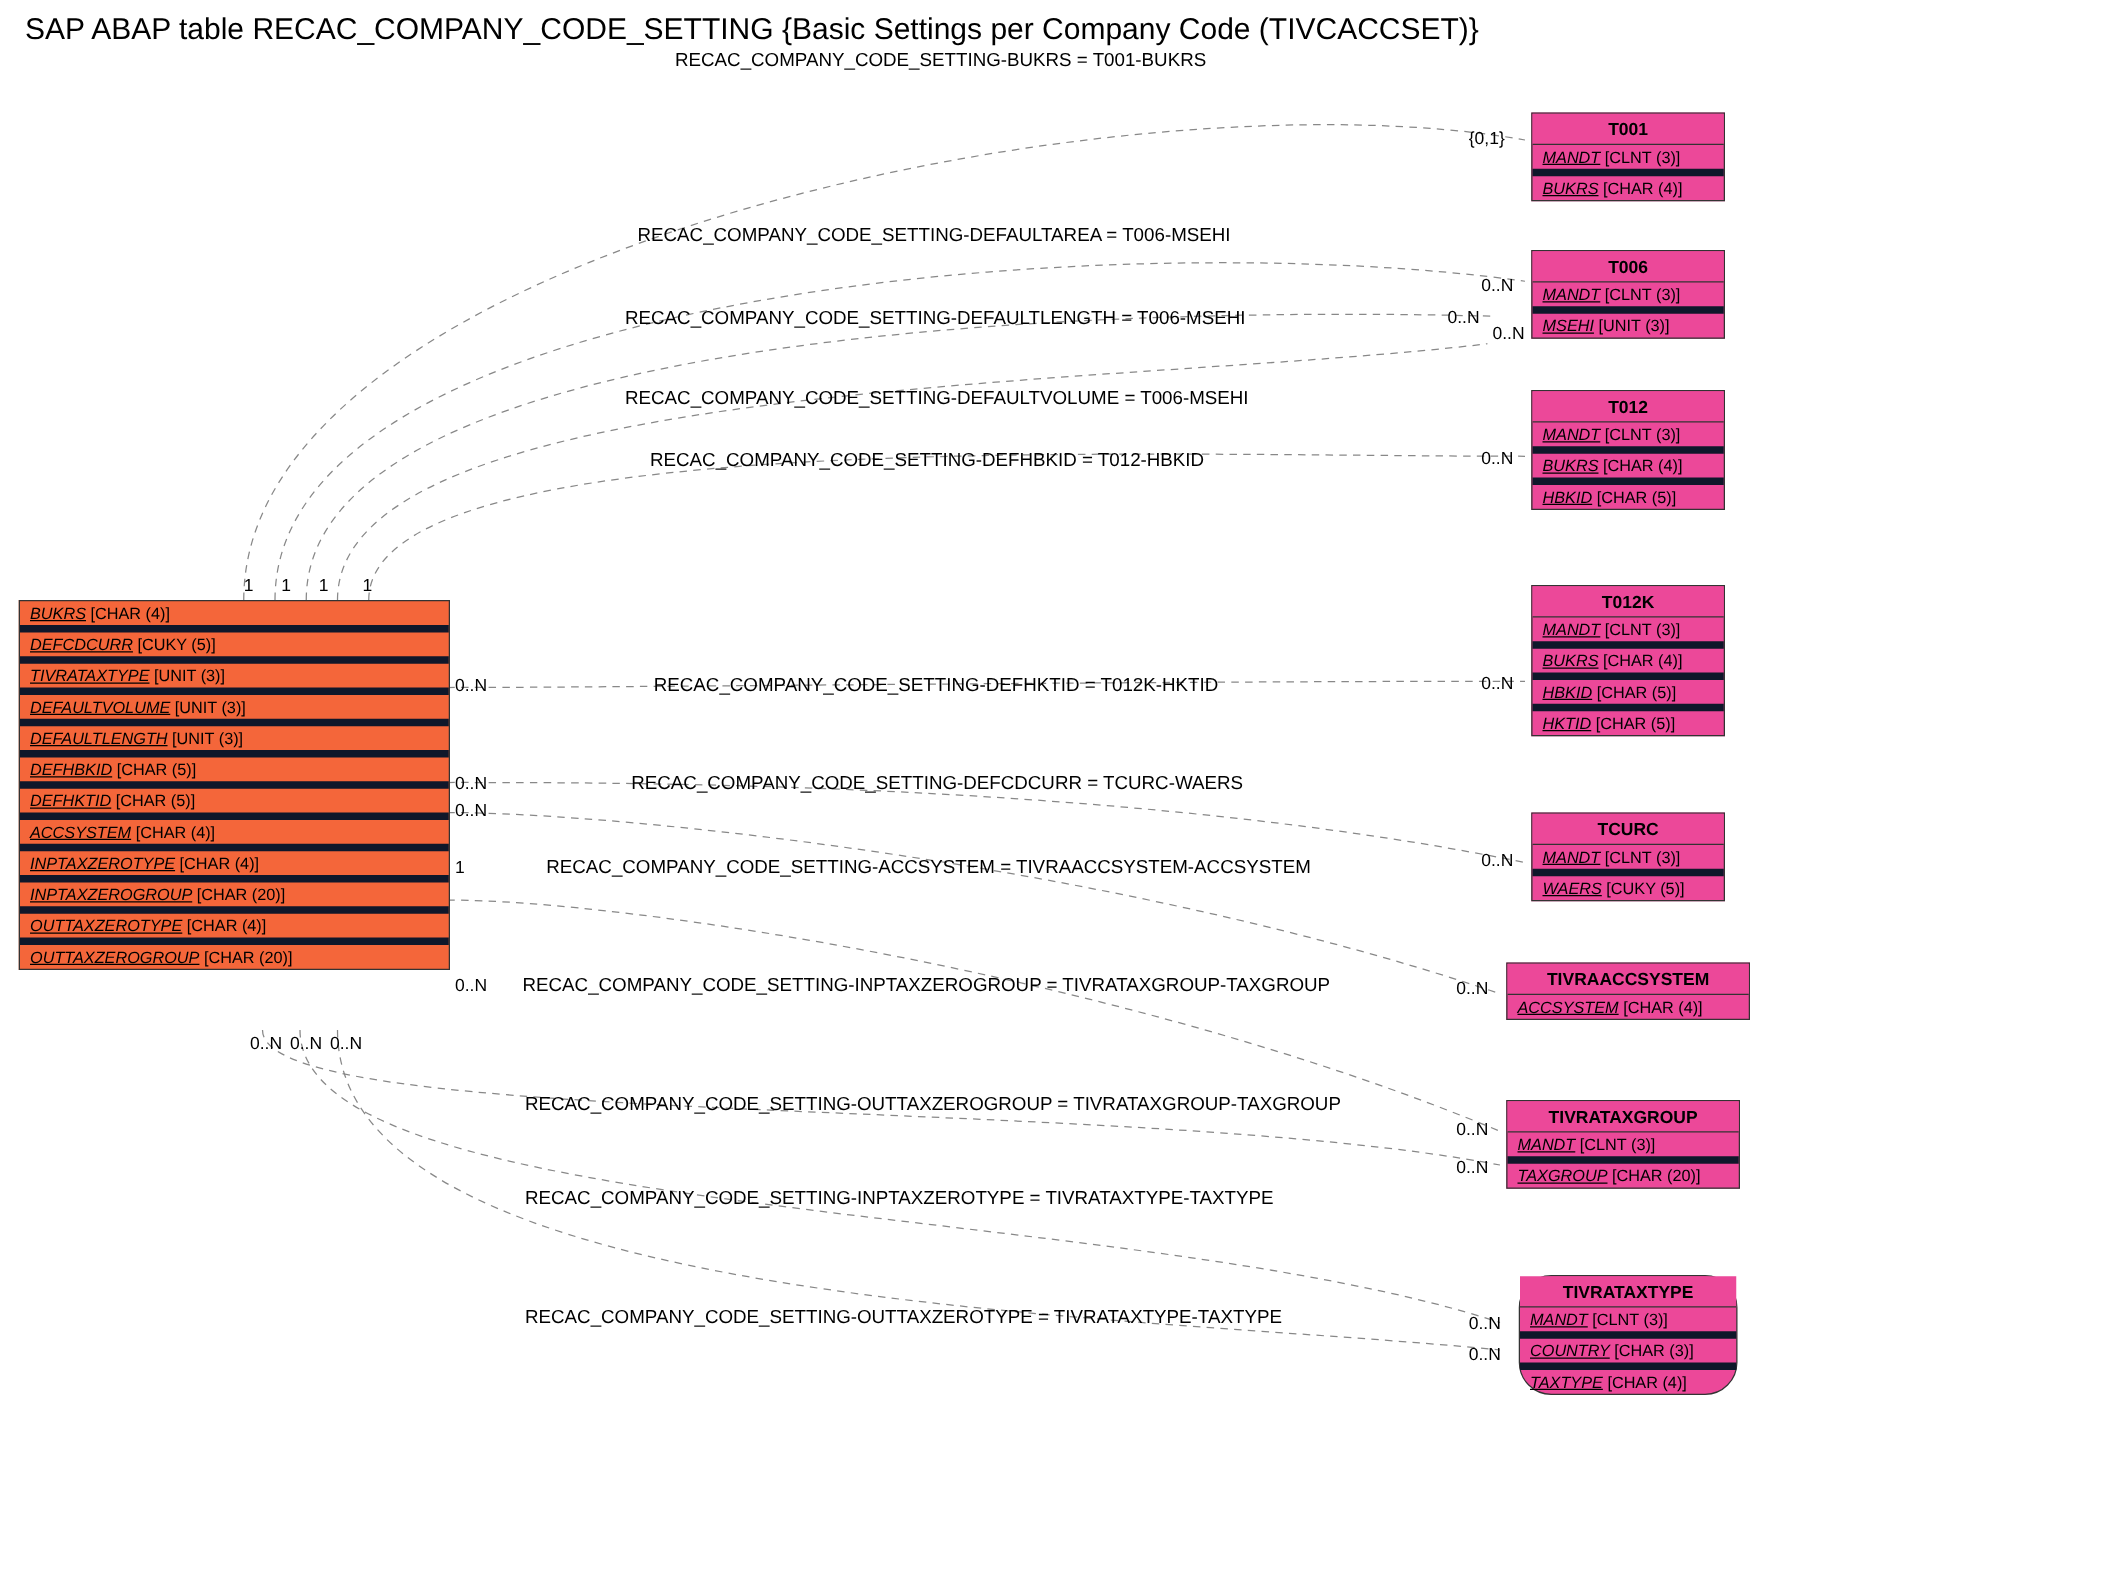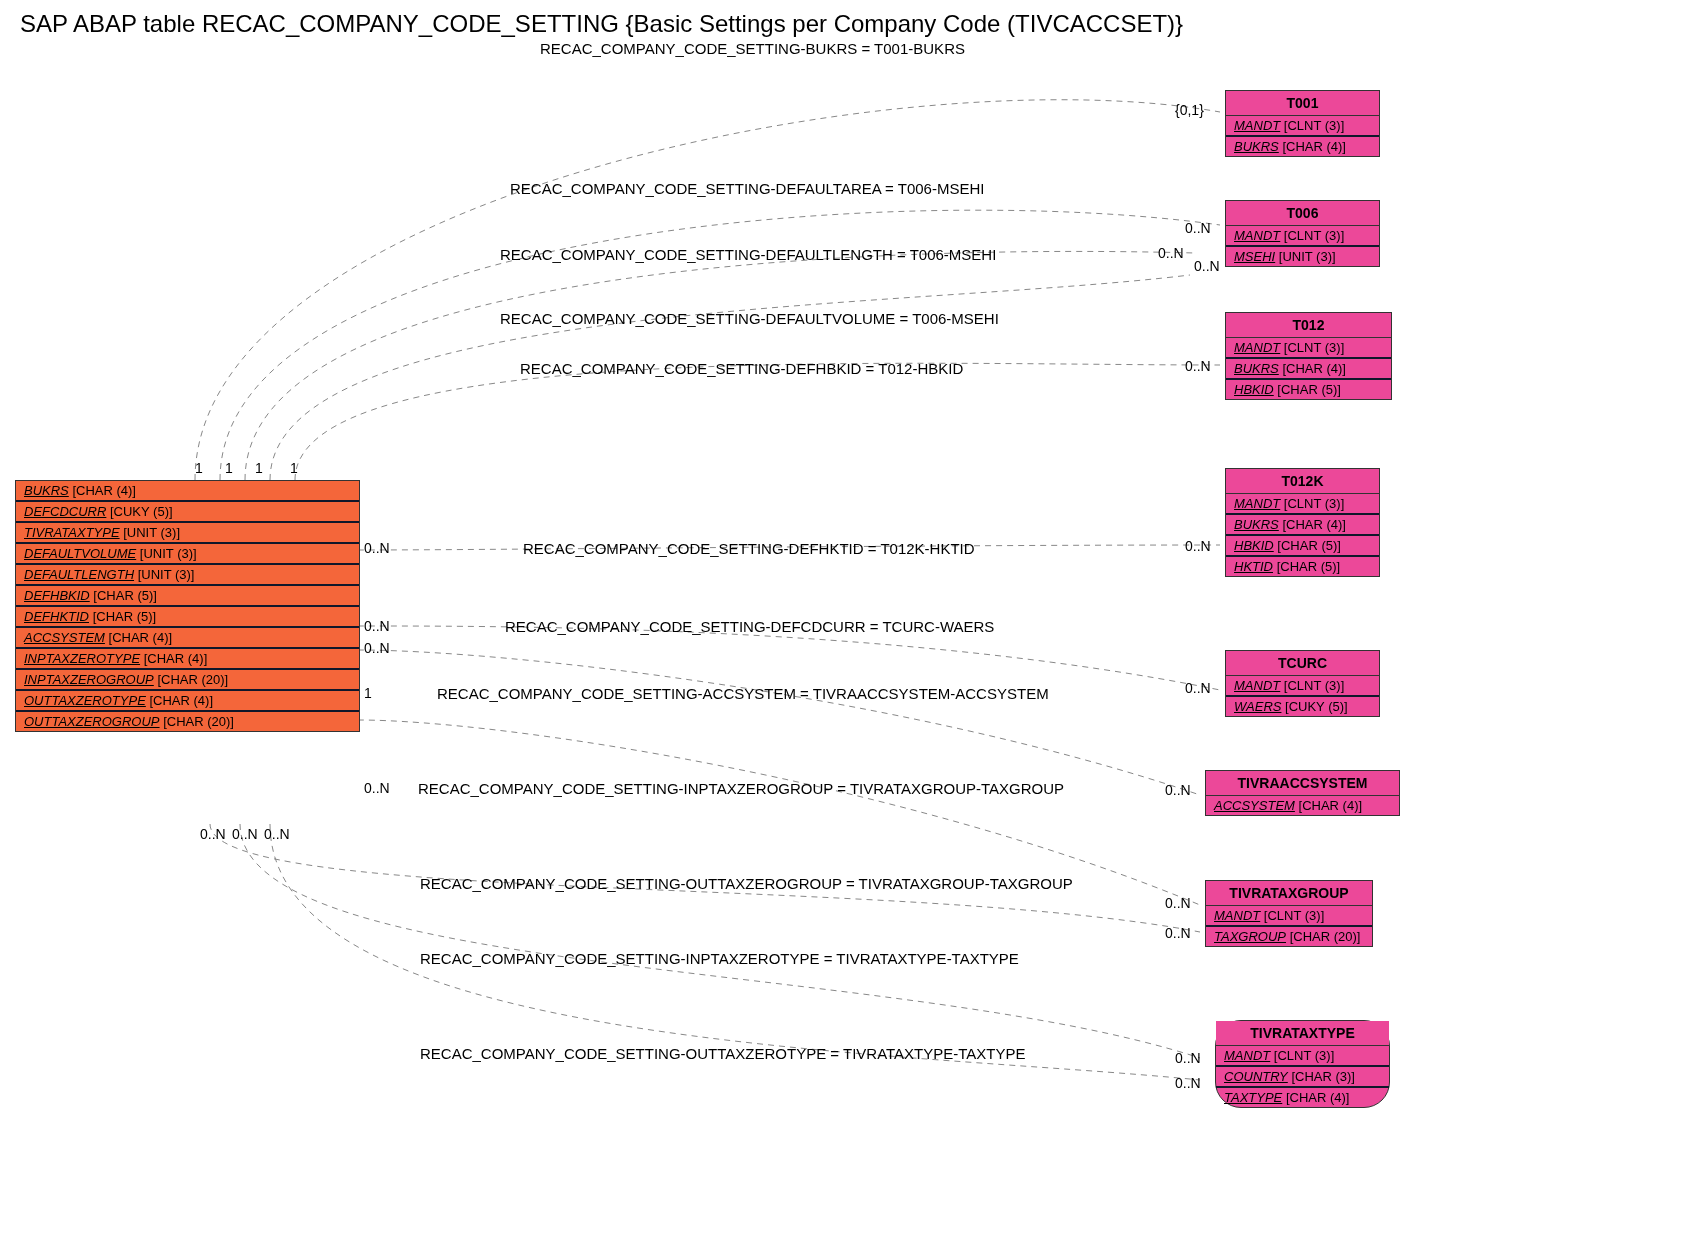--- a/index.html
+++ b/index.html
@@ -25,21 +25,21 @@
   .table-header {
     background: inherit;
     font-weight: bold;
     text-align: center;
     padding: 4px 8px;
     border-bottom: 1px solid #333;
     font-size: 14px;
   }
   .table-row {
     padding: 2px 8px;
-    border-bottom: 2px solid #0f172a;
+    border-bottom: 6px solid #0f172a;
     font-size: 13px;
     white-space: nowrap;
   }
   .table-row:last-child {
     border-bottom: none;
   }
   .field-name {
     font-style: italic;
     text-decoration: underline;
   }
@@ -127,21 +127,21 @@
   <div class="table-row"><span class="field-name">MANDT</span> <span class="field-type">[CLNT (3)]</span></div>
   <div class="table-row"><span class="field-name">BUKRS</span> <span class="field-type">[CHAR (4)]</span></div>
 </div>
 
 <div class="table-box ref-table" style="left:1225px; top:200px; width:155px;">
   <div class="table-header">T006</div>
   <div class="table-row"><span class="field-name">MANDT</span> <span class="field-type">[CLNT (3)]</span></div>
   <div class="table-row"><span class="field-name">MSEHI</span> <span class="field-type">[UNIT (3)]</span></div>
 </div>
 
-<div class="table-box ref-table" style="left:1225px; top:312px; width:167px;">
+<div class="table-box ref-table" style="left:1225px; top:312px; width:155px;">
   <div class="table-header">T012</div>
   <div class="table-row"><span class="field-name">MANDT</span> <span class="field-type">[CLNT (3)]</span></div>
   <div class="table-row"><span class="field-name">BUKRS</span> <span class="field-type">[CHAR (4)]</span></div>
   <div class="table-row"><span class="field-name">HBKID</span> <span class="field-type">[CHAR (5)]</span></div>
 </div>
 
 <div class="table-box ref-table" style="left:1225px; top:468px; width:155px;">
   <div class="table-header">T012K</div>
   <div class="table-row"><span class="field-name">MANDT</span> <span class="field-type">[CLNT (3)]</span></div>
   <div class="table-row"><span class="field-name">BUKRS</span> <span class="field-type">[CHAR (4)]</span></div>
@@ -153,21 +153,21 @@
   <div class="table-header">TCURC</div>
   <div class="table-row"><span class="field-name">MANDT</span> <span class="field-type">[CLNT (3)]</span></div>
   <div class="table-row"><span class="field-name">WAERS</span> <span class="field-type">[CUKY (5)]</span></div>
 </div>
 
 <div class="table-box ref-table" style="left:1205px; top:770px; width:195px;">
   <div class="table-header">TIVRAACCSYSTEM</div>
   <div class="table-row"><span class="field-name">ACCSYSTEM</span> <span class="field-type">[CHAR (4)]</span></div>
 </div>
 
-<div class="table-box ref-table" style="left:1205px; top:880px; width:168px;">
+<div class="table-box ref-table" style="left:1205px; top:880px; width:187px;">
   <div class="table-header">TIVRATAXGROUP</div>
   <div class="table-row"><span class="field-name">MANDT</span> <span class="field-type">[CLNT (3)]</span></div>
   <div class="table-row"><span class="field-name">TAXGROUP</span> <span class="field-type">[CHAR (20)]</span></div>
 </div>
 
 <div class="table-box ref-table" style="left:1215px; top:1020px; width:175px;border-radius:26px;">
   <div class="table-header">TIVRATAXTYPE</div>
   <div class="table-row"><span class="field-name">MANDT</span> <span class="field-type">[CLNT (3)]</span></div>
   <div class="table-row"><span class="field-name">COUNTRY</span> <span class="field-type">[CHAR (3)]</span></div>
   <div class="table-row"><span class="field-name">TAXTYPE</span> <span class="field-type">[CHAR (4)]</span></div>

